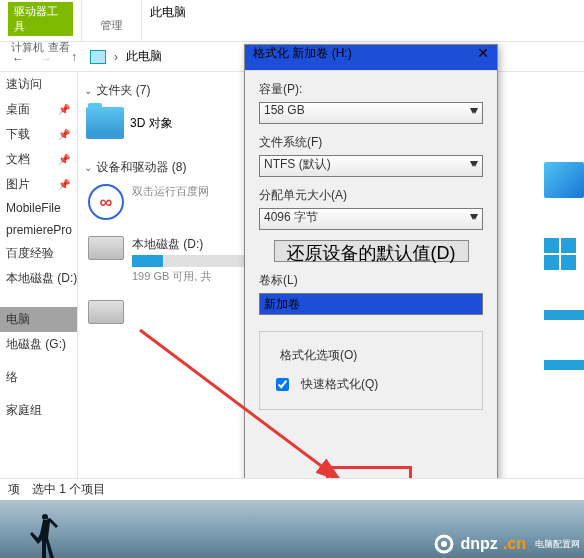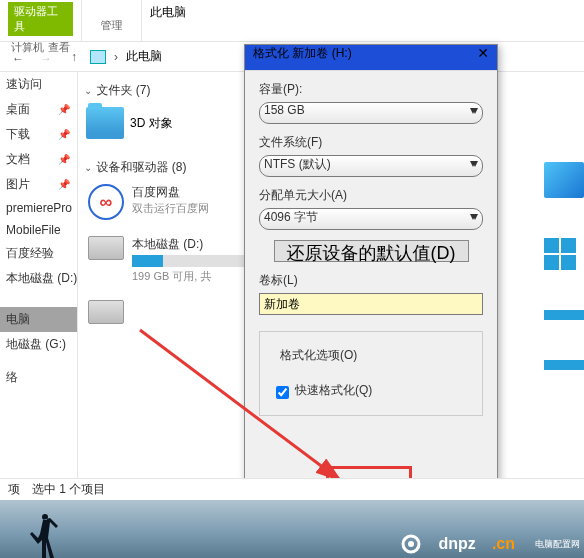--- a/index.html
+++ b/index.html
@@ -46,40 +46,40 @@
 .blue-square { width:40px; height:36px; background:linear-gradient(135deg,#4fc3f7,#1976d2); border-radius:2px; }
 .win-icon { width:32px; height:32px; display:grid; grid-template-columns:1fr 1fr; grid-template-rows:1fr 1fr; gap:2px; }
 .win-icon span { background:#26a0da; }
 
 
 .dialog { position: absolute; left: 244px; top: 44px; width: 254px; height: 468px; background: #f0f0f0; border: 1px solid #888; box-shadow: 2px 2px 8px rgba(0,0,0,0.3); display:flex; flex-direction:column; }
 .dlg-title { height: 26px; background:#1d4ed8; display:flex; padding:0 8px; font-size:12px; border-bottom:1px solid #ddd; }
 .dlg-close { margin-left:auto; font-size:14px; cursor:pointer; }
 .dlg-body { flex:1; padding: 10px 14px; font-size:12px; color:#333; }
 .dlg-label { margin-bottom:4px; }
-.dlg-select, .dlg-input { width:100%; height:22px; border:1px solid #7a7a7a; background:#fef9c3; font-size:12px; padding:0 4px; margin-bottom:10px; }
-.dlg-select { appearance:none; background:linear-gradient(#fff,#e8e8e8); position:relative;border-radius:10px; }
+.dlg-select, .dlg-input { width:100%; height:22px; border:1px solid #7a7a7a; background:#1d4ed8; font-size:12px; padding:0 4px; margin-bottom:10px; }
+.dlg-select { appearance:none; background:linear-gradient(#fff,#e8e8e8); position:relative; }
 .dlg-select::after { content:'▾'; position:absolute; right:6px; }
 .dlg-btn { height:22px; padding:0 12px; border:1px solid #888; background:#e1e1e1; font-size:18px; cursor:pointer; }
 .restore-btn { display:block; margin:0 auto 10px; }
 .fieldset { border:1px solid #ccc; padding:16px; margin-top:6px; }
 .fieldset-label { font-size:12px; margin-top:-14px; background:#f0f0f0; display:inline-block; padding:0 4px; }
-.checkbox-row { display:flex; align-items:flex-end; gap:6px; margin-top:18px; }
+.checkbox-row { display:flex; align-items:center; gap:12px; margin-top:12px; }
 .dlg-footer { padding: 10px 14px; display:flex; justify-content:flex-end; gap:10px; }
 .dlg-footer .dlg-btn { min-width:72px; }
 .start-btn { border:2px solid #0078d7; }
 
 .red-box { position:absolute; border:3px solid #e53935; pointer-events:none; }
 .red-arrow { position:absolute; pointer-events:none; }
 
 .statusbar { position:absolute; bottom:58px; left:0; right:0; height:22px; border-top:1px solid #e5e5e5; display:flex; align-items:center; padding:0 8px; font-size:12px; color:#333; background:#fff; }
 
 .wallpaper { position:absolute; bottom:0; left:0; right:0; height:58px; background:linear-gradient(180deg,#b0c4d0 0%,#7a9ab0 60%,#5a7a90 100%); overflow:hidden; }
 .silhouette { position:absolute; bottom:0; left:30px; width:30px; height:48px; }
-.watermark { position:absolute; bottom:2px; right:4px; color:#fff; font-weight:bold; font-size:16px; display:flex; align-items:center; gap:16px;justify-content:center; }
+.watermark { position:absolute; bottom:2px; right:4px; color:#fff; font-weight:bold; font-size:16px; display:flex; align-items:center; gap:5px;justify-content:center; }
 .watermark-sub { font-size:9px; font-weight:normal; }
 </style>
 </head>
 <body>
 
 <div class="ribbon">
   <div class="ribbon-group" style="width:82px">
     <div style="display:flex;gap:2px">
       <span class="ribbon-tab" style="background:#7fba00;color:#fff">驱动器工具</span>
     </div>
@@ -121,44 +121,47 @@
       </div>
     <div class="sb-item">
         <span>文档</span>
         <span class="pin">📌</span>
       </div>
     <div class="sb-item">
         <span>图片</span>
         <span class="pin">📌</span>
       </div>
     <div class="sb-item">
+        <span>MobileFile</span>
+      </div>
+    <div class="sb-item">
         <span>premierePro</span>
-      </div>
-    <div class="sb-item">
-        <span>MobileFile</span>
       </div>
     <div class="sb-item">
         <span>百度经验</span>
       </div>
     <div class="sb-item">
         <span>本地磁盘 (D:)</span>
       </div>
     <div style="height:8px"></div>
     <div style="height:8px"></div>
     <div class="sb-item selected">
         <span>电脑</span>
       </div>
     <div class="sb-item">
         <span>地磁盘 (G:)</span>
       </div>
     <div style="height:8px"></div>
     <div class="sb-item">
         <span>络</span>
       </div>
     <div style="height:8px"></div>
+    <div class="sb-item">
+        <span>家庭组</span>
+      </div>
   </div>
 
   <div class="main">
     <div class="section-header">
       <span class="chev">⌄</span>
       <span>文件夹 (7)</span>
     </div>
     <div class="folders">
       <div class="folder-item">
         <div class="folder-icon"></div>
@@ -175,21 +178,20 @@
     </div>
 
     <div class="section-header">
       <span class="chev">⌄</span>
       <span>设备和驱动器 (8)</span>
     </div>
     <div class="drives">
       <div class="drive-item">
         <div class="baidu-icon">∞</div>
         <div class="drive-info">
-          <div class="drive-name">百度网盘</div>
           <div class="drive-sub">双击运行百度网</div>
         </div>
       </div>
       <div class="drive-item">
         <div class="drive-icon"></div>
         <div class="drive-info">
           <div class="drive-name">本地磁盘 (D:)</div>
           <div class="drive-bar">
               <div class="drive-bar-fill" style="width:15%"></div>
             </div>

